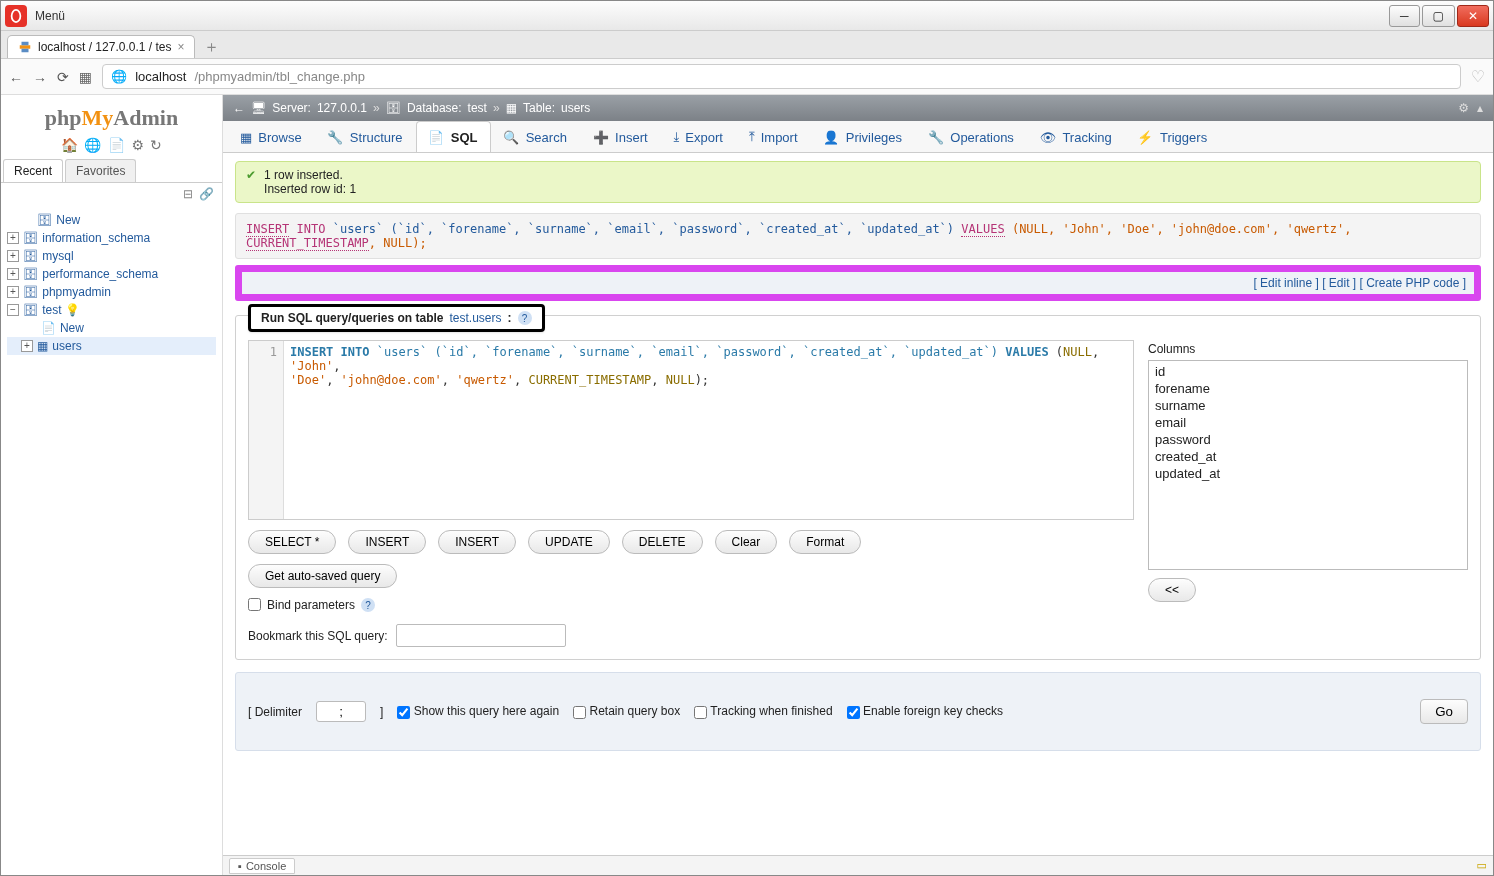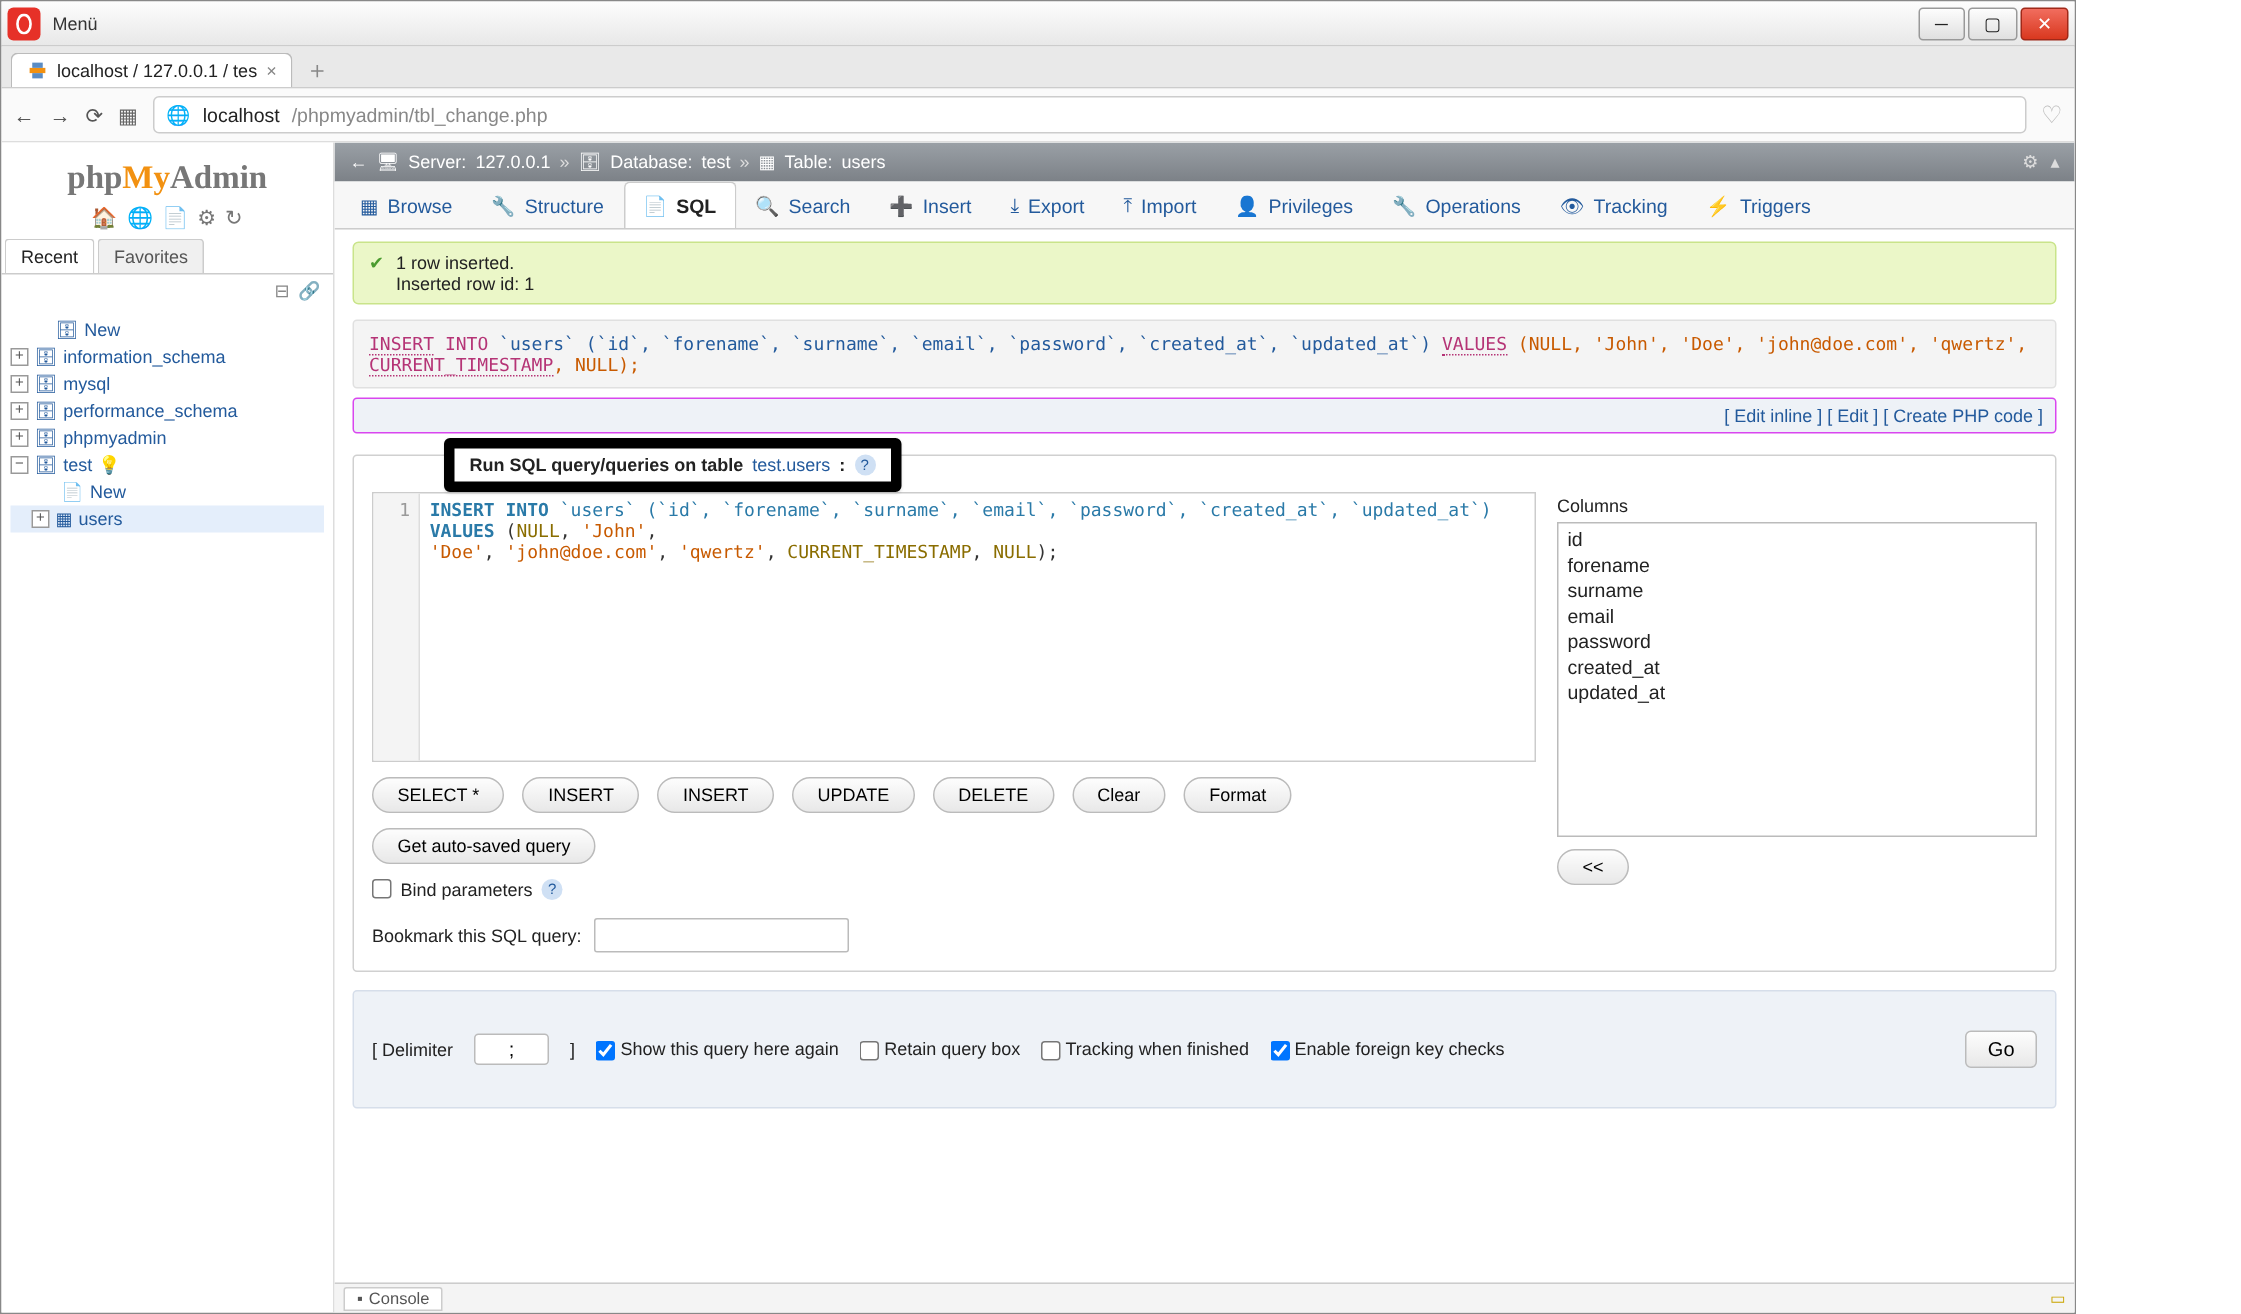--- a/index.html
+++ b/index.html
@@ -1,17 +1,17 @@
 <!DOCTYPE html>
 <html><head>
 <meta charset="utf-8">
 <style>
 * { box-sizing: border-box; margin: 0; padding: 0; }
 body { font-family: "Segoe UI", Tahoma, sans-serif; font-size: 12px; background: #fff; color: #222; overflow: hidden; }
-.window { width: 1384px; height: 876px; border: 1px solid #888; background: linear-gradient(#f9f9f9,#ededed); position: relative; }
+.window { width: 1494px; height: 876px; border: 1px solid #888; background: linear-gradient(#f9f9f9,#ededed); position: relative; }
 .titlebar { height: 30px; background: linear-gradient(#fdfdfd,#e8e8e8); border-bottom: 1px solid #ccc; display:flex; align-items:center; padding:0 4px; }
 .app-btn { width:22px; height:22px; background:#e63128; border-radius:4px; display:flex; align-items:center; justify-content:center; margin-right:8px; }
 .app-btn svg { width:14px; height:14px; }
 .menu-label { font-size:12px; color:#333; }
 .window-controls { margin-left:auto; display:flex; gap:2px; }
 .wc-btn { background:linear-gradient(#fdfdfd,#e0e0e0); border:1px solid #999; border-radius:3px; padding:3px 10px; cursor:default; }
 .wc-btn.close { background:linear-gradient(#f16d5e,#d9381f); border-color:#a02818; color:#fff; }
 .tabbar { height:28px; display:flex; align-items:flex-end; padding:0 6px; background:#e9e9e9; border-bottom:1px solid #ccc; }
 .tab { background:#fff; border:1px solid #bbb; border-bottom:none; border-radius:5px 5px 0 0; padding:4px 10px; display:flex; align-items:flex-end; gap:6px; font-size:12px; }
 .tab .favicon { width:14px; height:14px; }
@@ -49,24 +49,24 @@
 .pma-tab { display:flex; align-items:center; gap:6px; padding:7px 12px; font-size:13px; color:#235a9c; border:1px solid transparent; border-bottom:none; cursor:default; }
 .pma-tab.active { background:#fff; border-color:#ccc; border-radius:4px 4px 0 0; color:#222; font-weight:600; }
 .pane { padding:8px 12px 0; }
 .notice { padding:6px 10px; background:#ebf7c8; border:1px solid #c9e48a; border-radius:4px; display:flex; gap:8px; align-items:flex-start; margin-bottom:10px; }
 .notice .check { color:#4b9b2f; }
 .sqlbox { background:#f4f4f4; border:1px solid #e0e0e0; padding:8px 10px; font-family:Consolas,monospace; font-size:12px; color:#333; border-radius:3px; }
 .kw-pink { color:#b53476; border-bottom:1px dotted #b53476; }
 .kw-pink-plain { color:#b53476; }
 .kw-blue { color:#235a9c; }
 .kw-orange { color:#c85a00; }
-.links-row { background:#eef2f7; border:1px solid #d946ef; padding:4px 8px; text-align:right; font-size:12px; color:#235a9c; margin-top:6px; border-radius:3px; }
+.links-row { background:#eef2f7; border:7px solid #d946ef; padding:4px 8px; text-align:right; font-size:12px; color:#235a9c; margin-top:6px; border-radius:3px; }
 .links-row a { color:#235a9c; text-decoration:none; }
 .querybox { margin-top:14px; border:1px solid #d0d0d0; border-radius:3px; padding:10px 12px 12px; position:relative; }
-.querybox-title { position:absolute; top:-12px; left:12px; background:#fff; border:7px solid #000000; border-radius:4px; padding:4px 10px; font-size:12px; box-shadow:0 1px 2px rgba(0,0,0,.1); display:flex; align-items:center; gap:6px;margin-left:48px; }
+.querybox-title { position:absolute; top:-12px; left:12px; background:#fff; border:3px solid #000000; border-radius:4px; padding:4px 10px; font-size:12px; box-shadow:0 1px 2px rgba(0,0,0,.1); display:flex; align-items:center; gap:6px; }
 .querybox-title .link { color:#235a9c; }
 .help-ico { width:14px;height:14px;border-radius:50%;background:#cfe0f4;display:inline-flex;align-items:center;justify-content:center;color:#235a9c;font-size:10px; }
 .editor-cols { display:flex; gap:14px; margin-top:14px; }
 .editor-wrap { flex:1; }
 .code-editor { border:1px solid #ccc; height:180px; display:flex; font-family:Consolas,monospace; font-size:12px; }
 .gutter { width:36px; background:#f4f4f4; border-right:1px solid #ddd; text-align:right; padding:4px 6px 0 0; color:#999; }
 .code-body { padding:4px 6px; color:#333; white-space:pre-wrap; }
 .code-body .kw { color:#2a7aa8; font-weight:bold; }
 .code-body .bt { color:#2a7aa8; }
 .code-body .str { color:#c85a00; }

